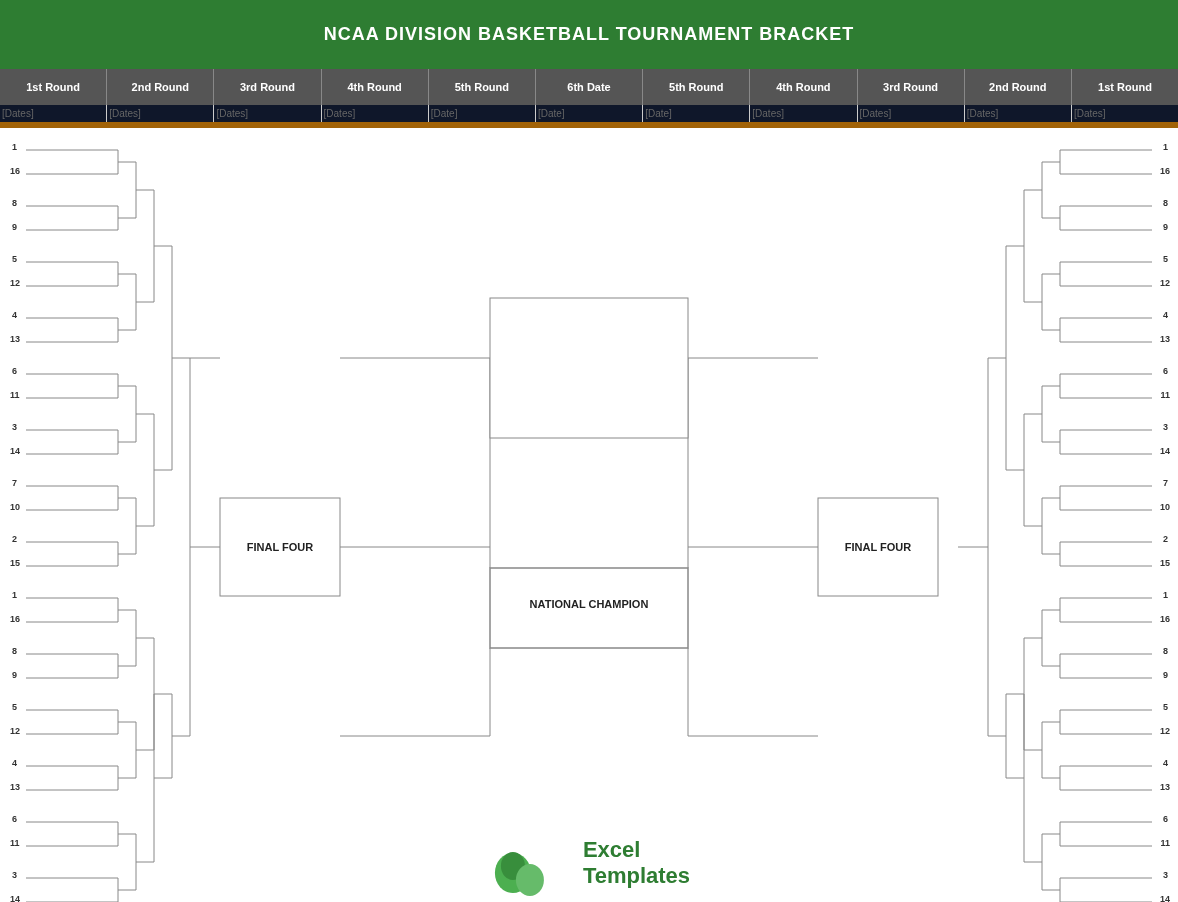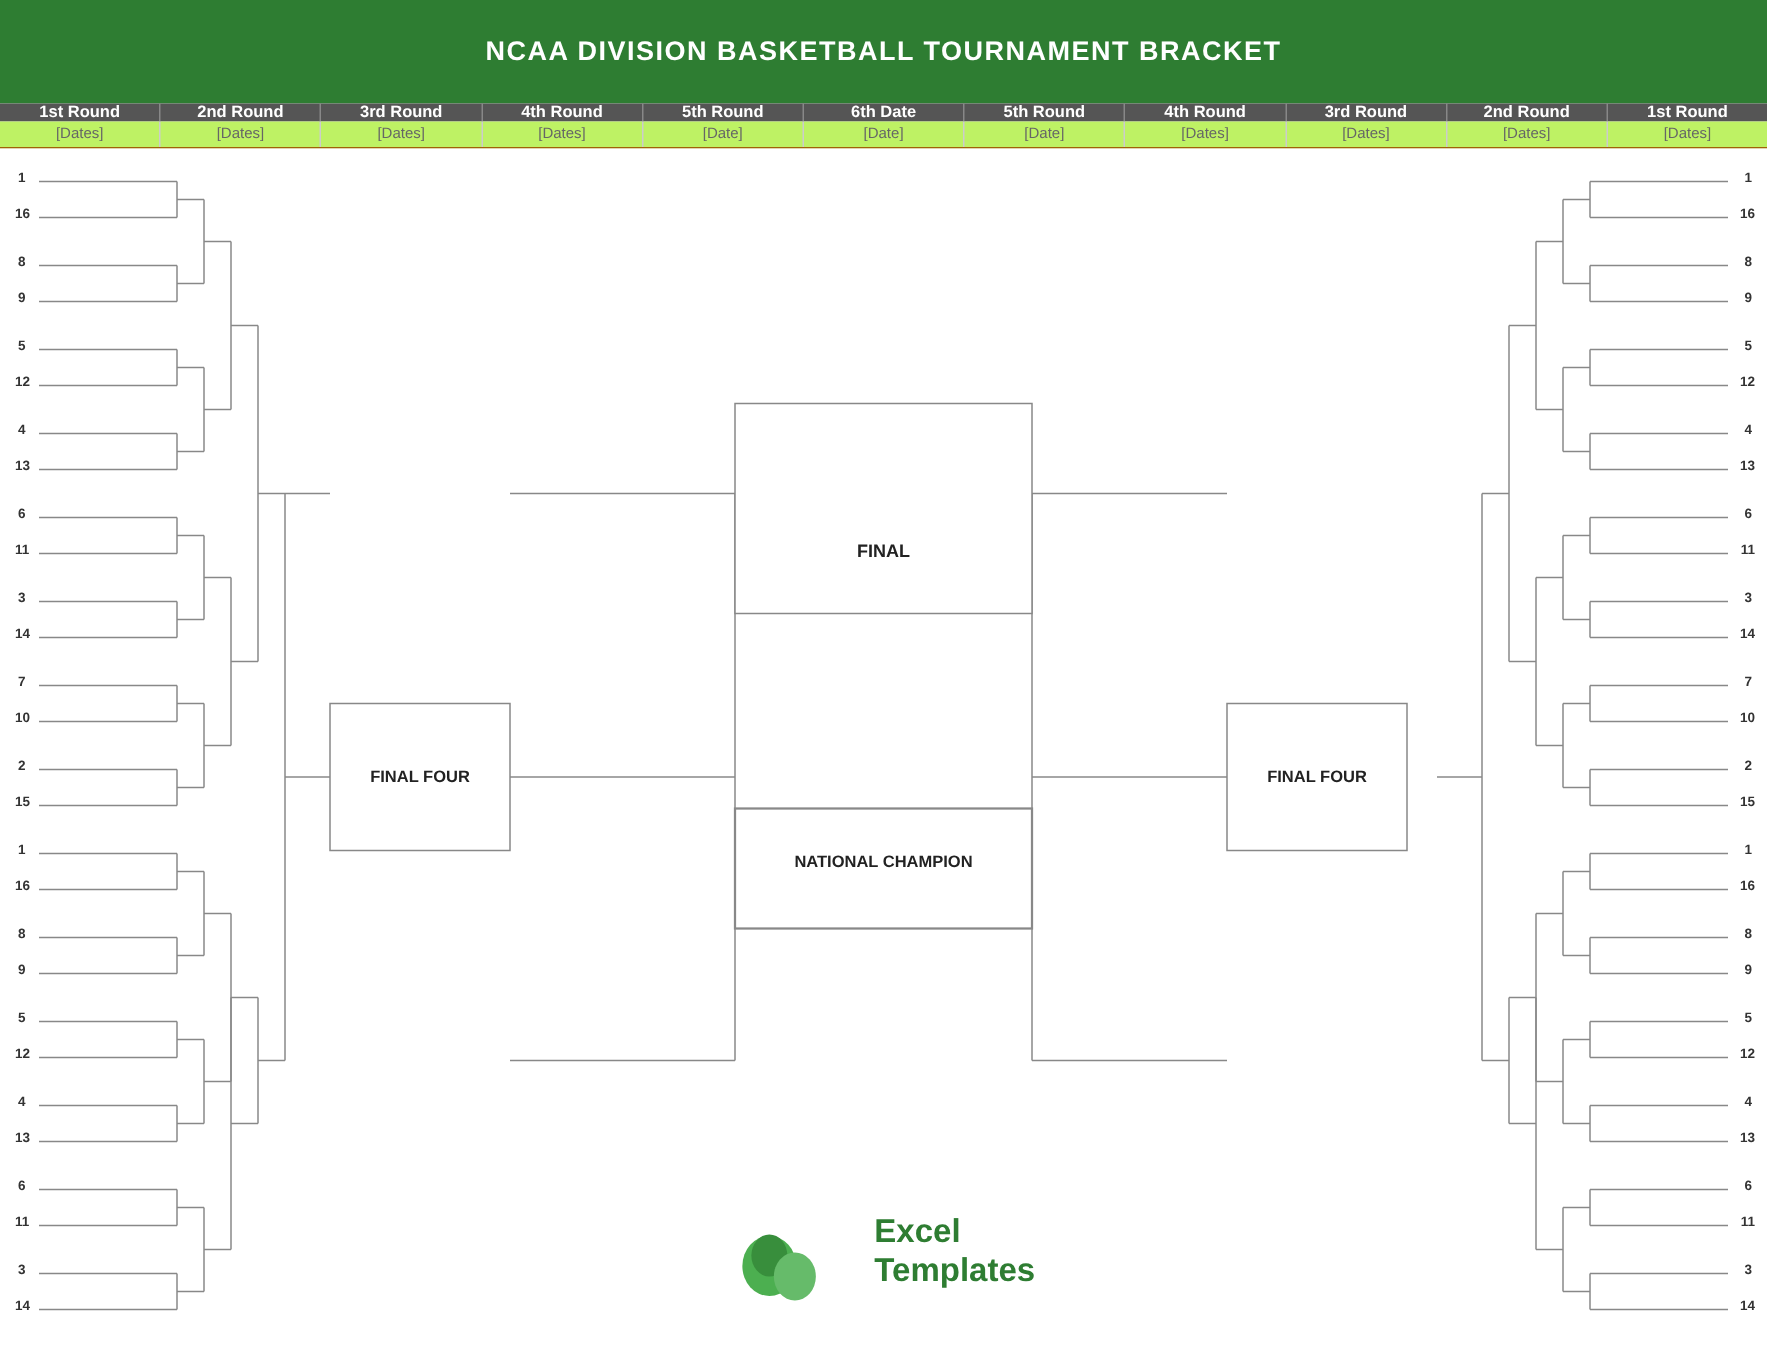--- a/index.html
+++ b/index.html
@@ -18,31 +18,30 @@
     #round-headers {
       display: flex;
       background: #555;
       color: #fff;
       font-size: 11px;
       font-weight: bold;
       text-align: center;
     }
     .round-header {
       flex: 1;
-      padding: 0 2px;
+      padding: 12px 2px;
       border-right: 1px solid #888;
     }
     .round-header:last-child { border-right: none; }
 
     #date-headers {
       display: flex;
-      background: #bef264;
+      background: #0f172a;
       font-size: 10px;
-      text-align: center;
-      border-bottom: 1px solid #a16207;
+      border-bottom: 6px solid #a16207;
     }
     .date-header {
       flex: 1;
       padding: 3px 2px;
       border-right: 1px solid #ccc;
       color: #666;
     }
     .date-header:last-child { border-right: none; }
 
     #bracket-area {
@@ -457,21 +456,20 @@
   <div class="seed" style="right:10px; top:542px">9</div>
   <div class="seed" style="right:10px; top:574px">5</div>
   <div class="seed" style="right:8px; top:598px">12</div>
   <div class="seed" style="right:10px; top:630px">4</div>
   <div class="seed" style="right:8px; top:654px">13</div>
   <div class="seed" style="right:10px; top:686px">6</div>
   <div class="seed" style="right:8px; top:710px">11</div>
   <div class="seed" style="right:10px; top:742px">3</div>
   <div class="seed" style="right:8px; top:766px">14</div>
 
-  <div class="center-label" style="left:490px; top:228px; width:198px; display:flex; align-items:center; justify-content:center; height:80px;">FINAL</div>
   <div class="center-label" style="left:220px; top:390px; width:120px; display:flex; align-items:center; justify-content:center; height:58px; font-size:11px;">FINAL FOUR</div>
   <div class="center-label" style="left:490px; top:440px; width:198px; display:flex; align-items:center; justify-content:center; height:72px; font-size:11px;">NATIONAL CHAMPION</div>
   <div class="center-label" style="left:818px; top:390px; width:120px; display:flex; align-items:center; justify-content:center; height:58px; font-size:11px;">FINAL FOUR</div>
 
   <div id="watermark">
 
     <svg class="logo-circle" viewBox="0 0 70 70" xmlns="http://www.w3.org/2000/svg">
       <ellipse cx="25" cy="45" rx="18" ry="20" fill="#4caf50"></ellipse>
       <ellipse cx="25" cy="38" rx="12" ry="14" fill="#388e3c"></ellipse>
       <ellipse cx="42" cy="52" rx="14" ry="16" fill="#66bb6a"></ellipse>

